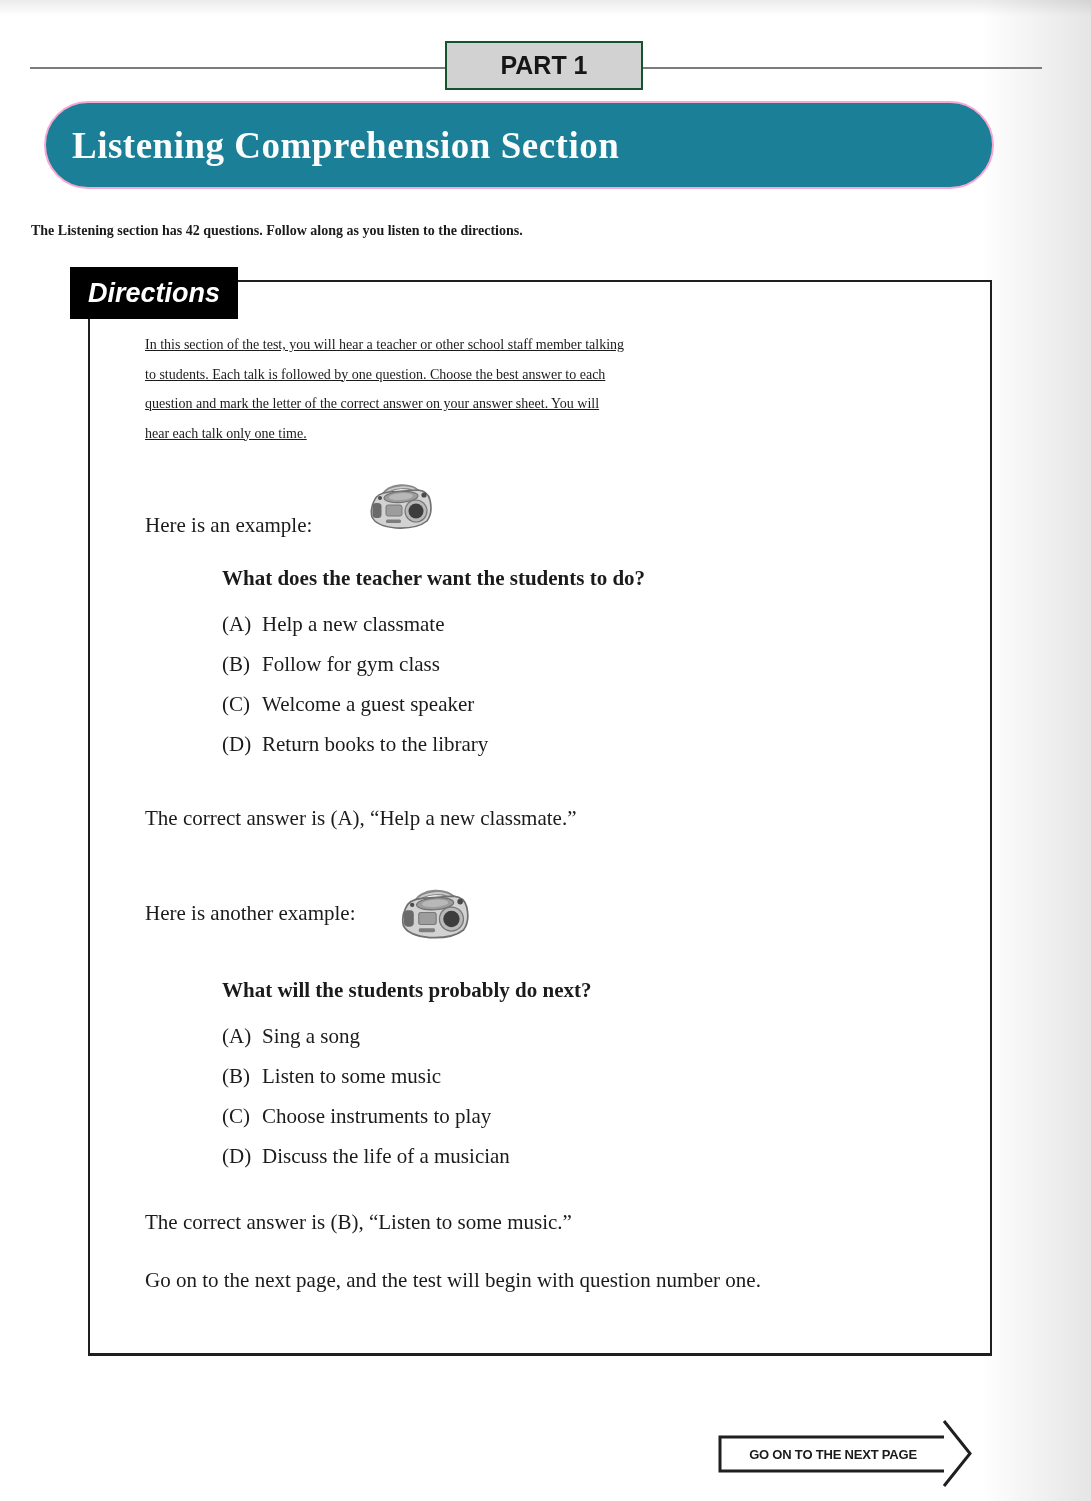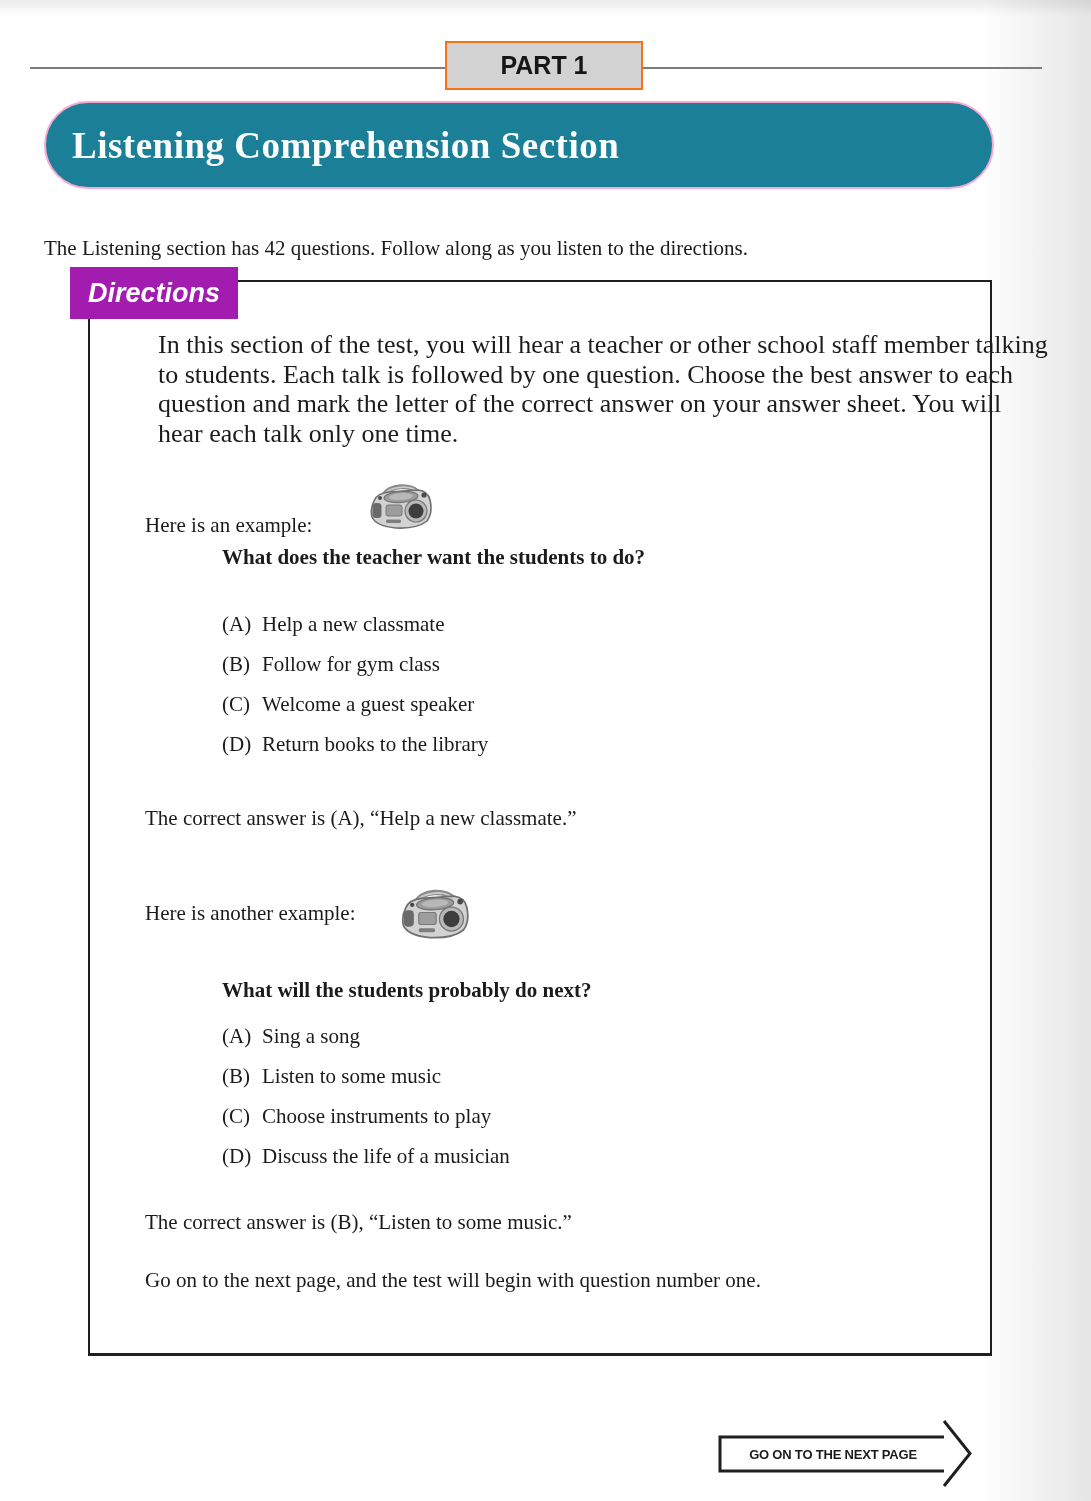--- a/index.html
+++ b/index.html
@@ -17,52 +17,53 @@
     position:absolute; right:0; top:0; width:110px; height:100%;
     background:linear-gradient(to right, rgba(0,0,0,0), rgba(0,0,0,0.10));
     pointer-events:none;
   }
   .top-rule {
     position:absolute; left:30px; top:67px; width:1012px; height:2px;
     background:#7c7c7c;
   }
   .part-box {
     position:absolute; left:445px; top:41px; width:198px; height:49px;
-    background:#d2d2d2; border:2px solid #f97316; box-sizing:border-box;
+    background:#d2d2d2; border:2px solid #14532d; box-sizing:border-box;
     display:flex; align-items:center; justify-content:center;
     font-family:"Liberation Sans",sans-serif; font-weight:bold; font-size:25px;
     color:#161616;
   }
   .banner {
     position:absolute; left:44px; top:101px; width:950px; height:88px;
     background:#1b7f98; border-radius:44px; box-sizing:border-box;
     border:2px solid #f9a8d4;
     display:flex; align-items:center;
   }
   .banner h1 {
     margin:0 0 0 26px; color:#fbfdfd; font-size:37px; letter-spacing:0.5px;
     font-weight:bold; font-family:"Liberation Serif","DejaVu Serif",serif;
     white-space:nowrap;
   }
   .intro {
-    position:absolute; left:27px; top:219px; margin:17px; font-size:21px;
+    position:absolute; left:27px; top:219px; margin:4px; font-size:14px;
     white-space:nowrap;
+    font-weight:bold;
   }
   .dir-box {
     position:absolute; left:88px; top:280px; width:904px; height:1076px;
     box-sizing:border-box; border:2px solid #1f1f1f; border-bottom-width:3px;
     background:transparent;
   }
   .dir-tab {
     position:absolute; left:70px; top:267px; width:168px; height:52px;
-    background:#a21caf; color:#ffffff; display:flex; align-items:center;
+    background:#000000; color:#ffffff; display:flex; align-items:center;
     font-family:"Liberation Sans",sans-serif; font-weight:bold; font-style:italic;
     font-size:27px; padding-left:18px; box-sizing:border-box;
   }
-  .dir-body { position:absolute; left:158px; top:330px; font-size:26px; line-height:29.5px; }
+  .dir-body { position:absolute; left:145px; top:330px; font-size:14px; line-height:29.5px;text-decoration:underline; }
   .dir-body div { white-space:nowrap; }
   .lead  { position:absolute; font-size:21px; white-space:nowrap; }
   .q     { position:absolute; font-size:21px; font-weight:bold; white-space:nowrap; }
   .line  { position:absolute; font-size:21px; white-space:nowrap; }
   .opts  { position:absolute; }
   .opt   { display:flex; height:40px; align-items:center; font-size:21px; }
   .opt .letter { width:40px; flex-shrink:0; }
   .opt .otext  { white-space:nowrap; }
   .boombox { position:absolute; }
   .goon-svg { position:absolute; left:706px; top:1414px; }
@@ -114,21 +115,21 @@
     <ellipse cx="34" cy="16.6" rx="12" ry="3.4" fill="#b8b8b8" transform="rotate(-4 34 17)"></ellipse>
     <rect x="5.5" y="23" width="9" height="15" rx="3.5" fill="#6a6a6a"></rect>
     <rect x="19" y="25" width="16" height="11" rx="2" fill="#9d9d9d" stroke="#787878" stroke-width="1"></rect>
     <circle cx="49" cy="31" r="11" fill="#b9b9b9" stroke="#787878" stroke-width="1.2"></circle>
     <circle cx="49" cy="31" r="7.5" fill="#3d3d3d"></circle>
     <rect x="19" y="39.5" width="15" height="3.6" rx="1.5" fill="#7d7d7d"></rect>
     <circle cx="57" cy="15" r="2.6" fill="#4a4a4a"></circle>
     <circle cx="13" cy="18" r="2" fill="#4a4a4a"></circle>
   </svg>
 
-  <div class="q" style="left:222px; top:545px;">What does the teacher want the students to do?</div>
+  <div class="q" style="left:222px; top:566px;">What does the teacher want the students to do?</div>
 
   <div class="opts" style="left:222px; top:604px;">
     <div class="opt">
       <span class="letter">(A)</span>
       <span class="otext">Help a new classmate</span>
     </div>
     <div class="opt">
       <span class="letter">(B)</span>
       <span class="otext">Follow for gym class</span>
     </div>

